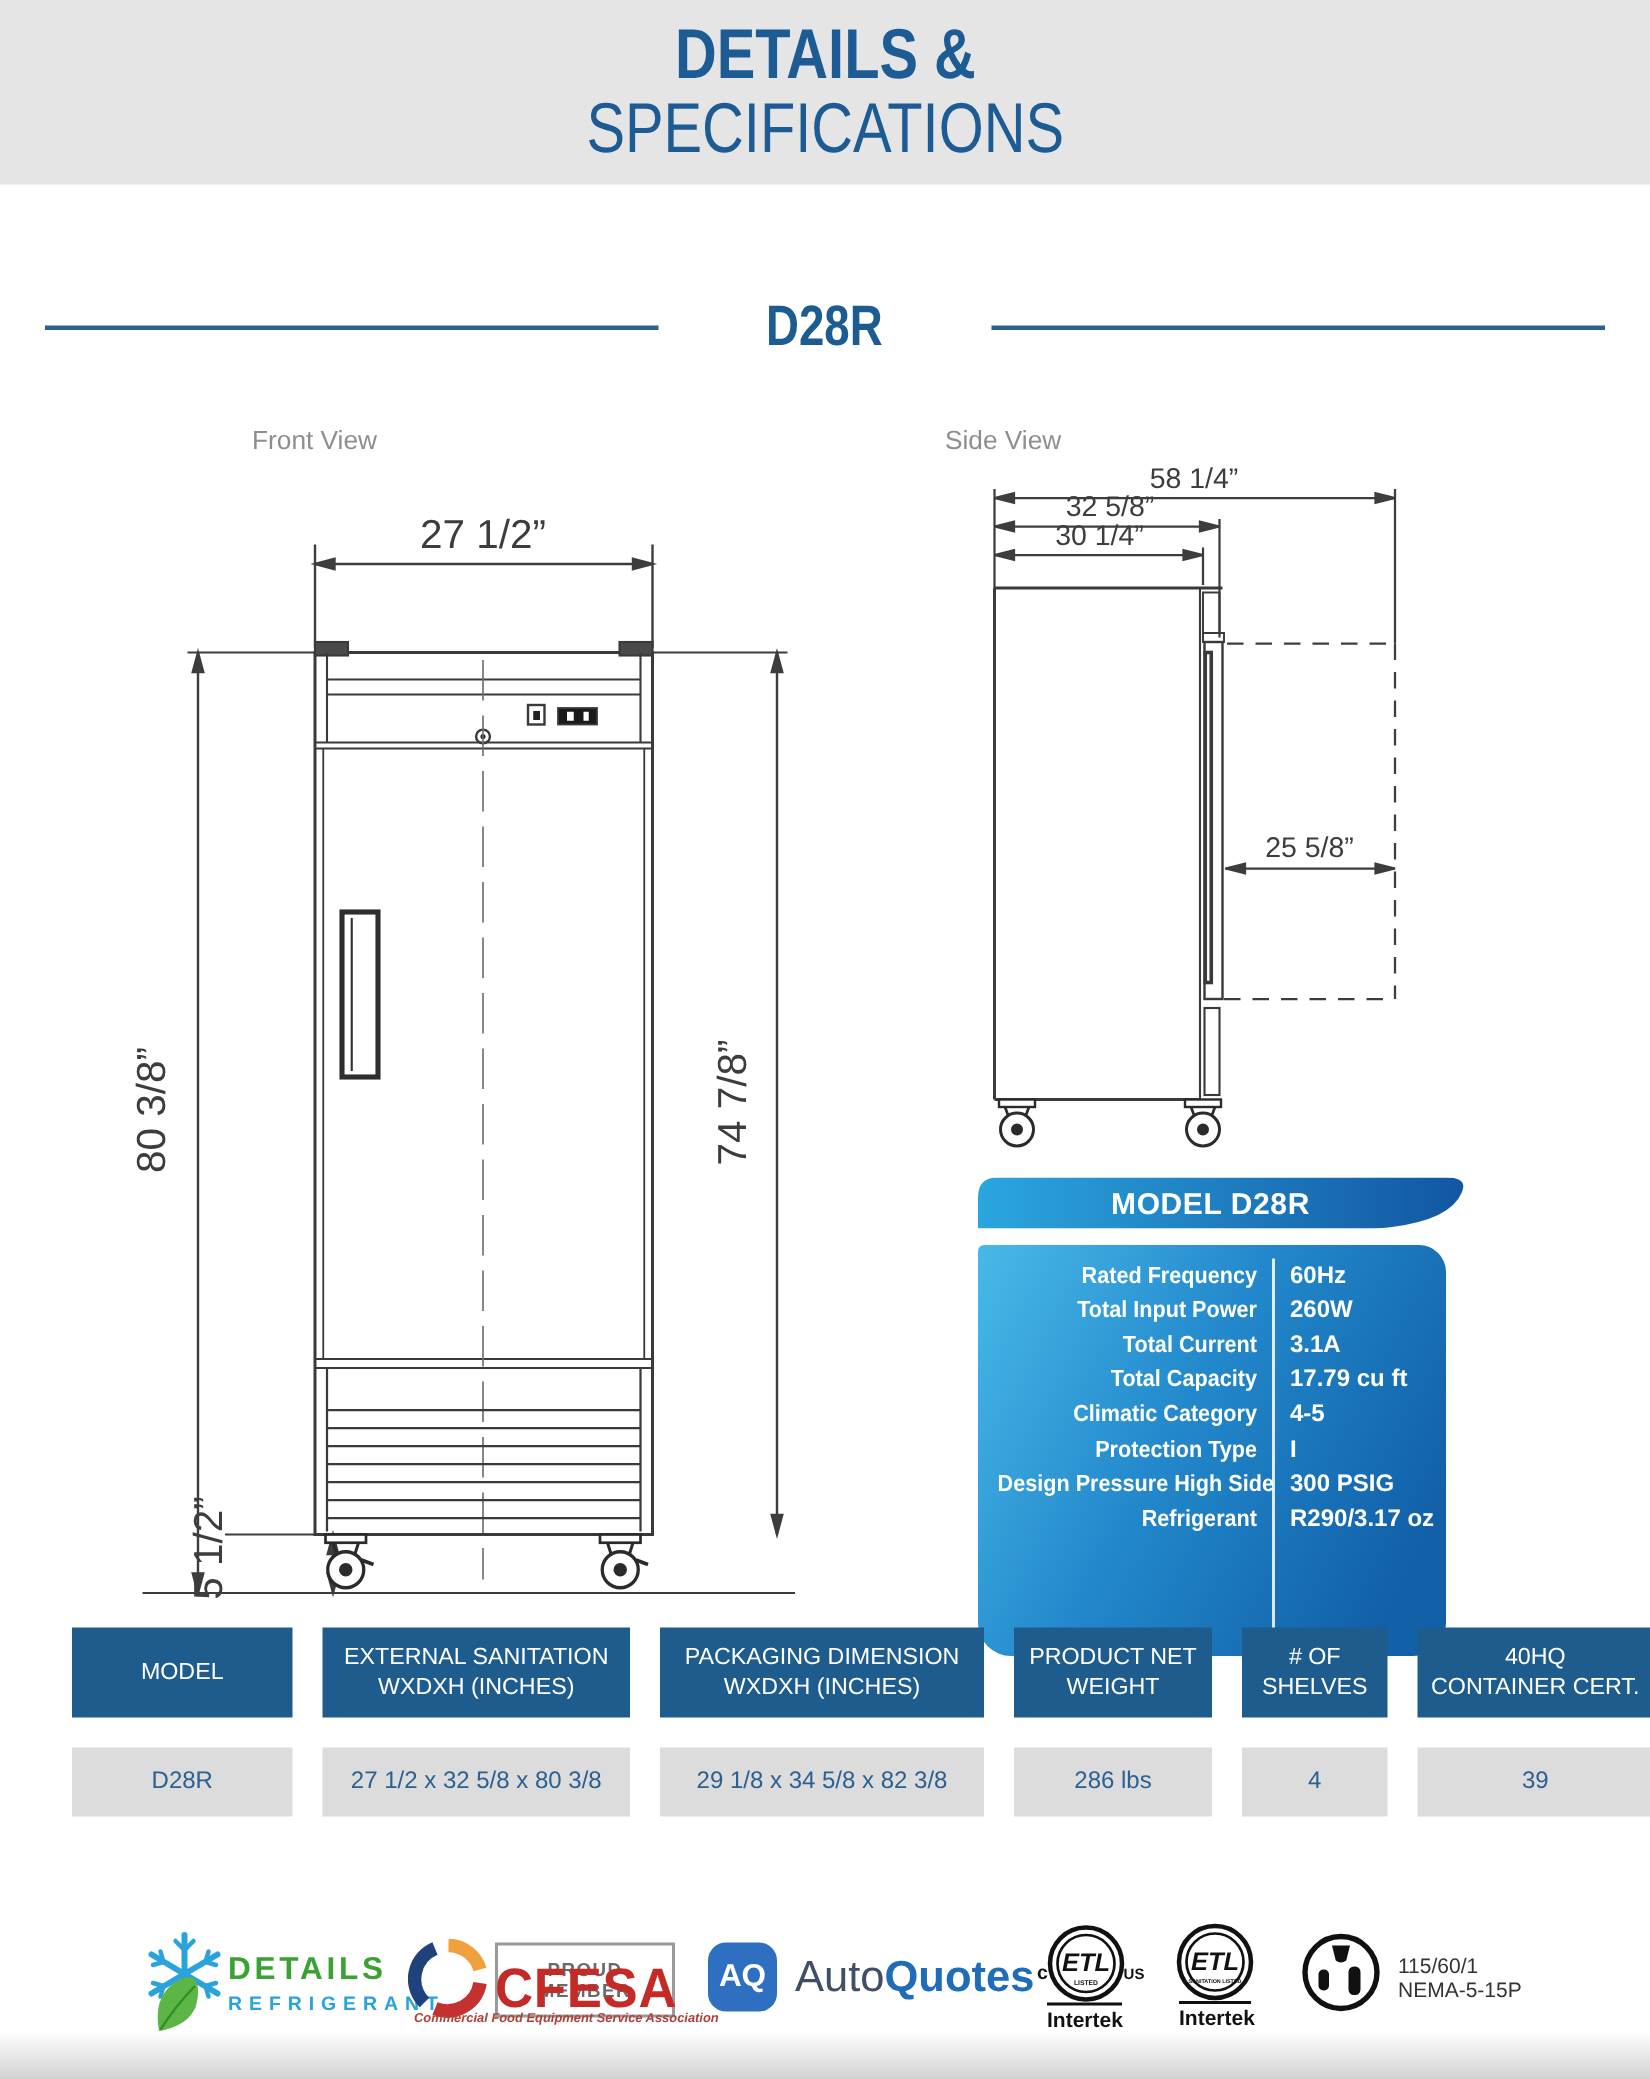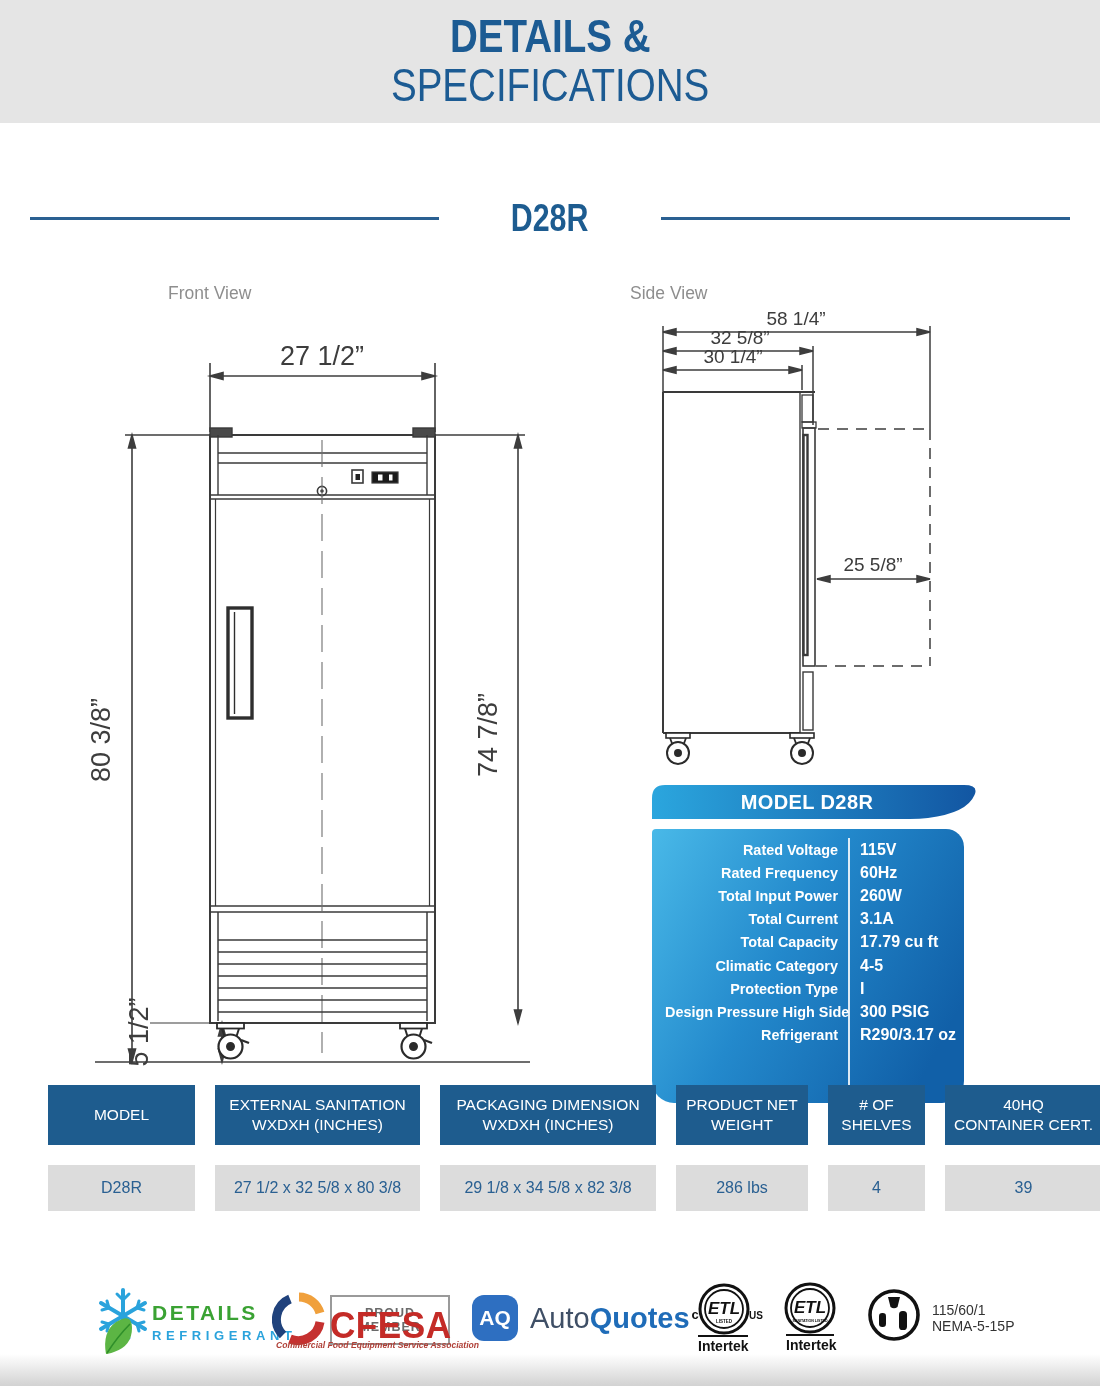--- a/index.html
+++ b/index.html
@@ -246,24 +246,20 @@
           <stop offset="0" stop-color="#2ba6de"></stop>
           <stop offset="1" stop-color="#1256a2"></stop>
         </linearGradient>
       </defs>
       <path d="M0,34 L0,13 Q0,0 13,0 L312,0 Q327,0 322.5,10 Q315,28 276,33 Q268,34 258,34 Z" fill="url(#hg)"></path>
       <text x="155" y="24" text-anchor="middle" font-size="20" font-weight="700" fill="#ffffff" letter-spacing="0.4">MODEL D28R</text>
     </svg>
     <div class="spec-body">
       <div class="spec-divider"></div>
       <div class="spec-row">
-          <span class="sl">Rated Voltage</span>
-          <span class="sv">115V</span>
-        </div>
-      <div class="spec-row">
           <span class="sl">Rated Frequency</span>
           <span class="sv">60Hz</span>
         </div>
       <div class="spec-row">
           <span class="sl">Total Input Power</span>
           <span class="sv">260W</span>
         </div>
       <div class="spec-row">
           <span class="sl">Total Current</span>
           <span class="sv">3.1A</span>

